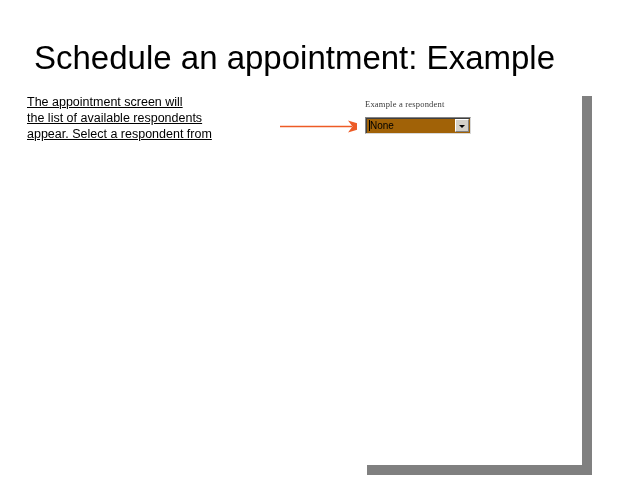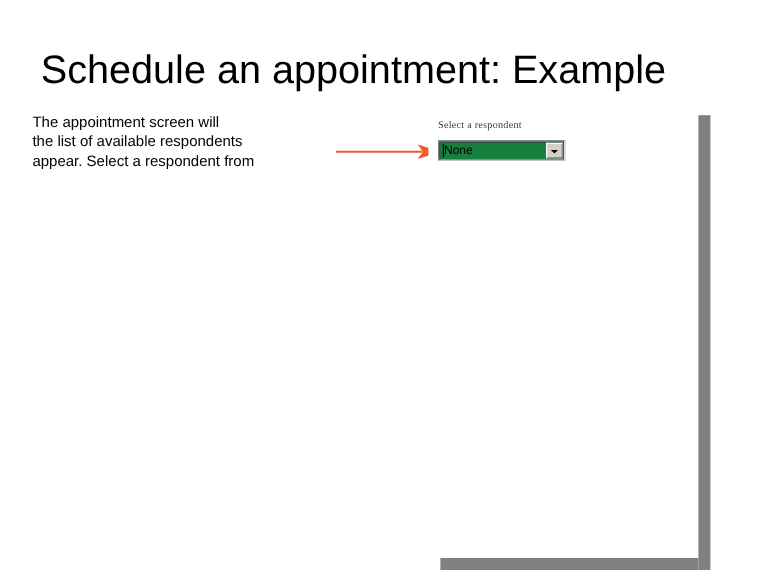--- a/index.html
+++ b/index.html
@@ -44,20 +44,21 @@
     width: 230px;
     font-family: "Liberation Sans", sans-serif;
     font-size: 12.5px;
     font-weight: 400;
     color: #000000;
     line-height: 16px;
   }
   #body-text .line {
     display: block;
     white-space: nowrap;
+    text-decoration: underline;
   }
 
   
   #callout-arrow {
     position: absolute;
     left: 276px;
     top: 116px;
     width: 96px;
     height: 22px;
   }
@@ -105,21 +106,21 @@
     color: #3a3a3a;
     line-height: 10px;
     white-space: nowrap;
     letter-spacing: 0.2px;
   }
   #respondent-select {
     position: relative;
     margin-top: 8px;
     width: 106px;
     height: 17px;
-    background: #15803d;
+    background: #a16207;
     border-top: 1px solid #848484;
     border-left: 1px solid #848484;
     border-right: 1px solid #d8d8d8;
     border-bottom: 1px solid #d8d8d8;
     box-sizing: border-box;
     box-shadow: inset 1px 1px 0 #3f3f3f;
     cursor: default;
   }
   #select-value {
     position: absolute;
@@ -183,21 +184,21 @@
       <line x1="4" y1="10.5" x2="76" y2="10.5" stroke="#ED5B26" stroke-width="1.6"></line>
       <path d="M 72 4.5 L 92 10.5 L 72 16.5 L 76.5 10.5 Z" fill="#ED5B26"></path>
     </svg>
   </div>
 
   <div id="screenshot-frame"></div>
   <div id="shadow-right"></div>
   <div id="shadow-bottom"></div>
 
   <div id="dropdown-group">
-    <div id="dropdown-label">Select a respondent</div>
+    <div id="dropdown-label">Example a respondent</div>
 
     <div id="respondent-select">
       <span id="select-caret"></span>
       <span id="select-value">None</span>
       <span id="select-arrow-button">
         <span class="tri"></span>
       </span>
     </div>
   </div>
 

